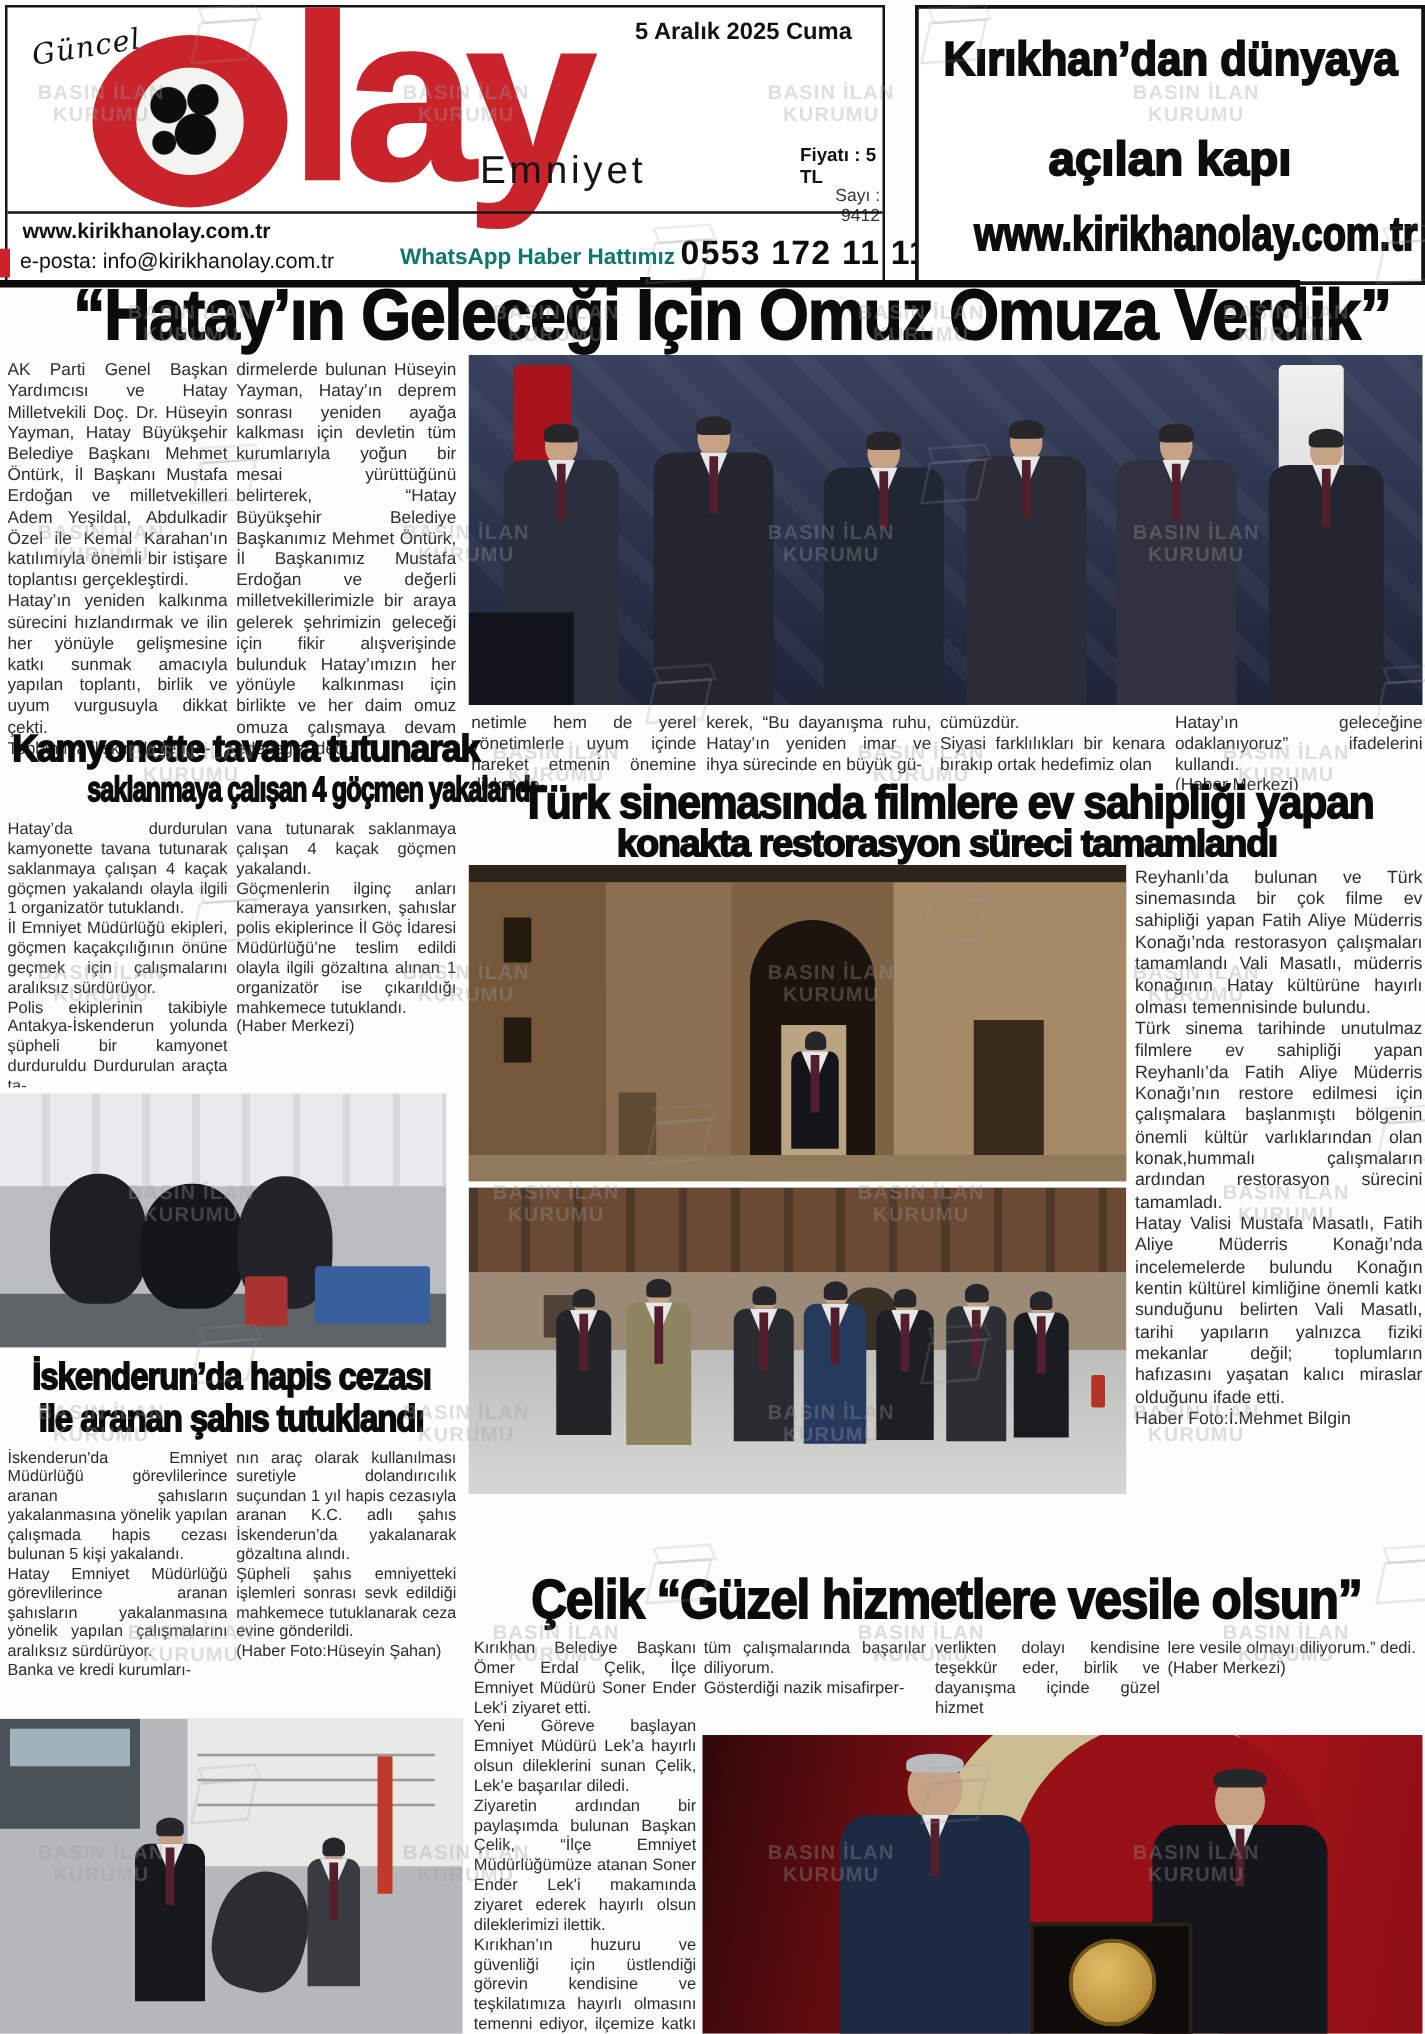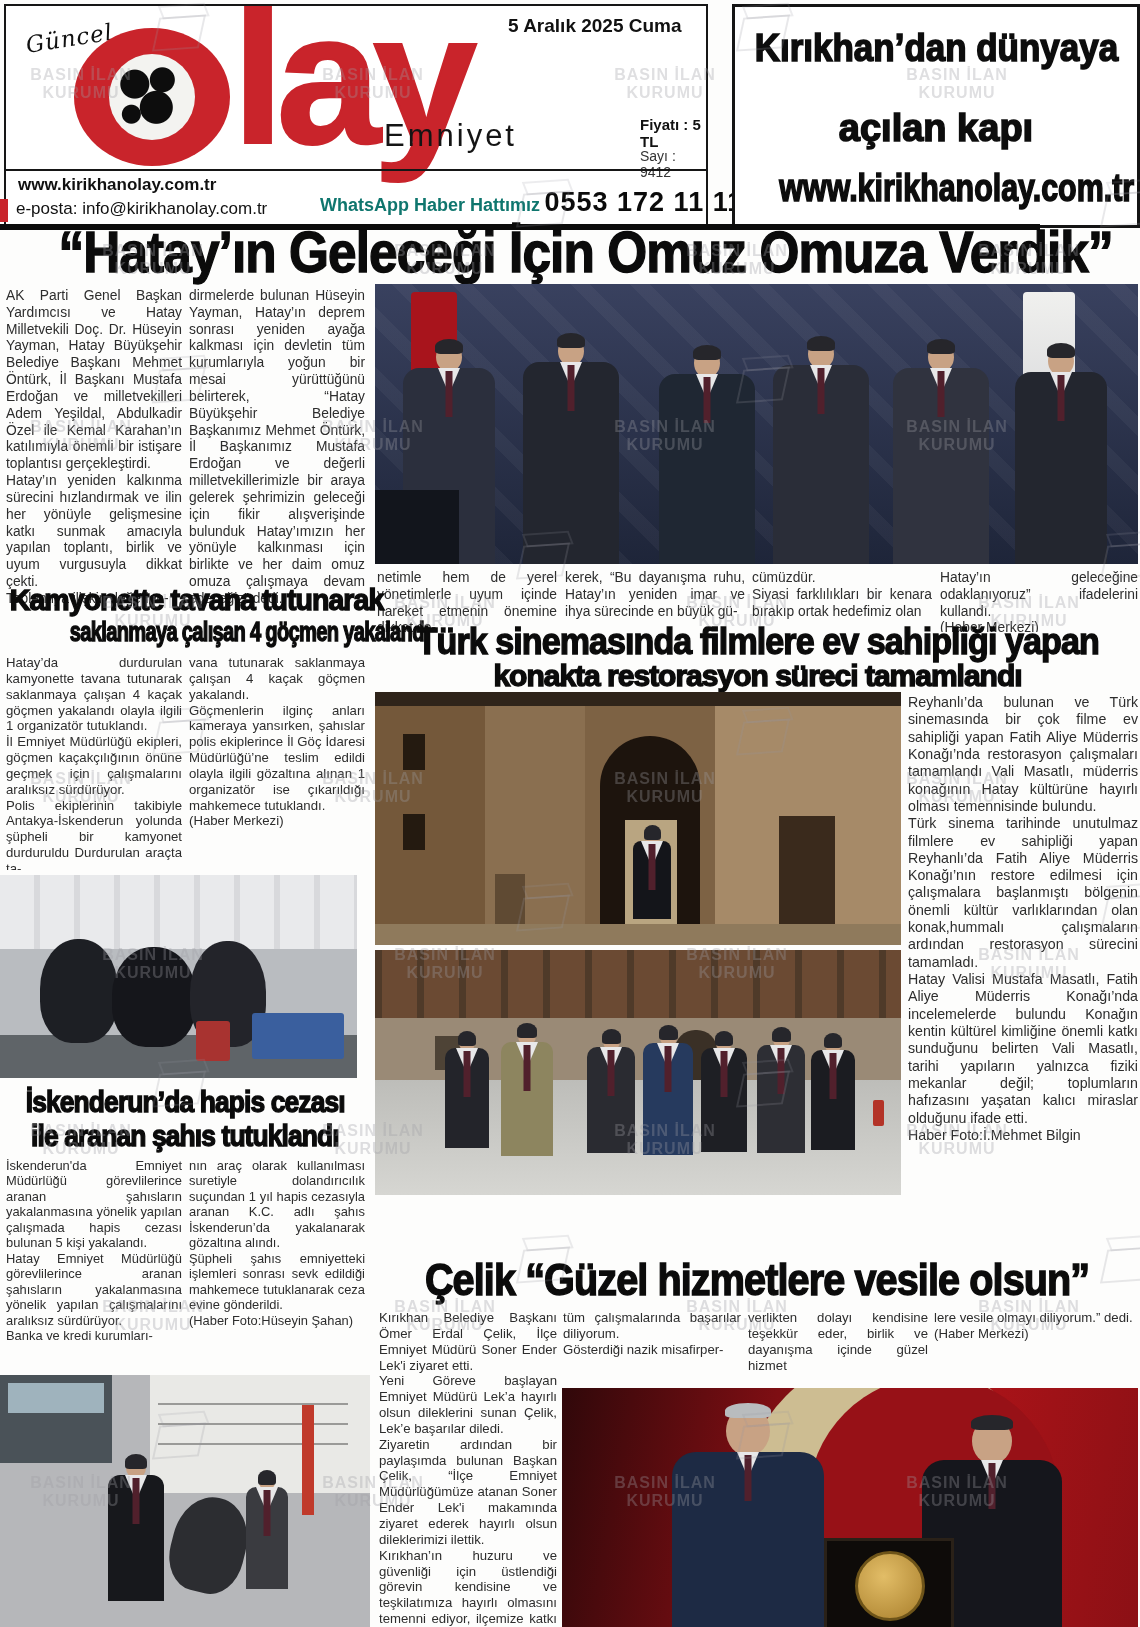--- a/index.html
+++ b/index.html
@@ -73,21 +73,21 @@
 
 <div class="abs mh-box" style="left:4px;top:4px;width:700px;height:218px;">
   <div class="abs kicker" style="left:22px;top:26px;">Güncel</div>
   <div class="abs logo-o" style="left:68px;top:22px;width:156px;height:138px;">
     <div class="globe"></div>
   </div>
   <div class="abs logo-lay" style="left:226px;top:-22px;">lay</div>
   <div class="abs gazetesi" style="left:378px;top:112px;">Emniyet</div>
   <div class="abs mh-date" style="left:502px;top:9px;">5 Aralık 2025 Cuma</div>
   <div class="abs mh-price" style="left:634px;top:110px;width:64px;">Fiyatı : 5 TL</div>
-  <div class="abs mh-issue" style="left:634px;top:142px;width:64px;">Sayı : 9412</div>
+  <div class="abs mh-issue" style="left:634px;top:142px;width:64px;text-align:right;">Sayı : 9412</div>
   <div class="abs mh-rule" style="left:0;top:163px;width:100%;height:2px;"></div>
   <div class="abs mh-web" style="left:12px;top:169px;">www.kirikhanolay.com.tr</div>
   <div class="abs mh-mail" style="left:10px;top:193px;">e-posta: info@kirikhanolay.com.tr</div>
   <div class="abs" style="left:314px;top:181px;white-space:nowrap;">
     <span class="wa-label">WhatsApp Haber Hattımız</span>
     <span class="wa-num">0553 172 11 11</span>
   </div>
 </div>
 <div class="abs redmark" style="left:0;top:199px;width:8px;height:23px;"></div>
 

